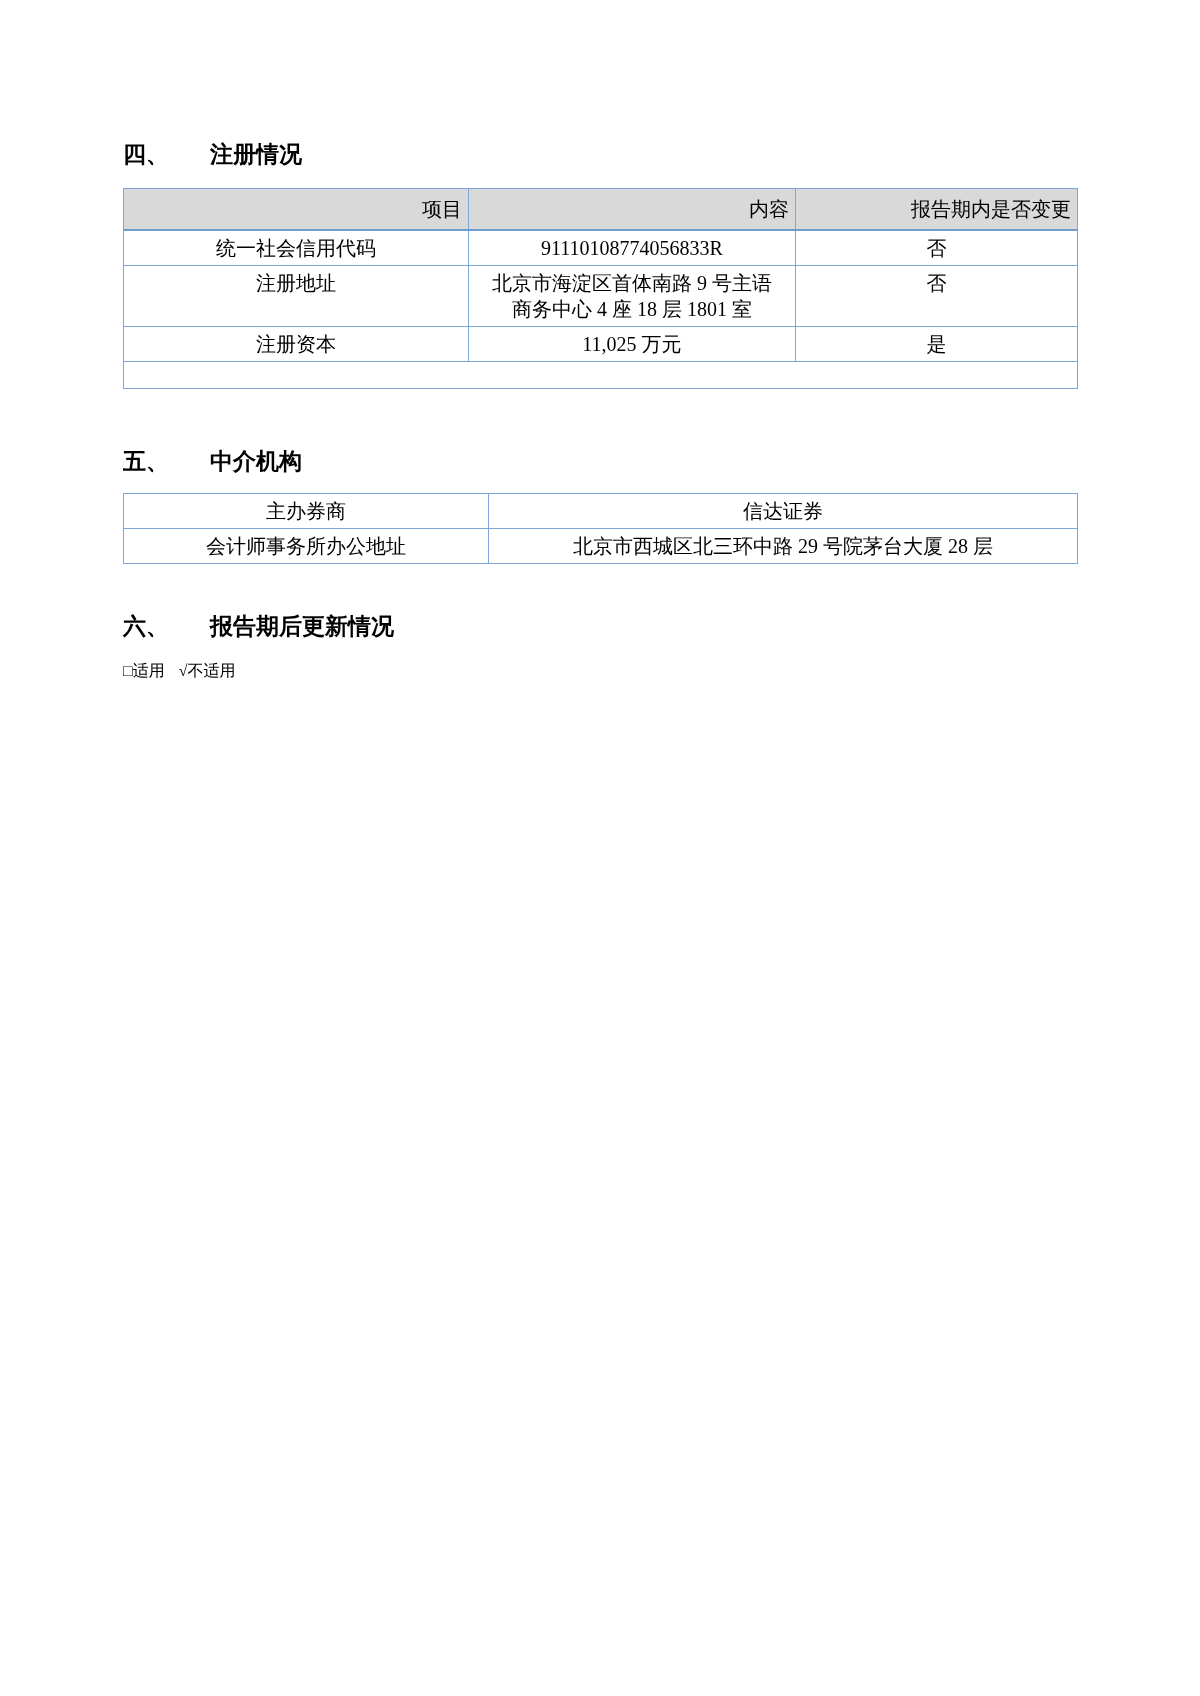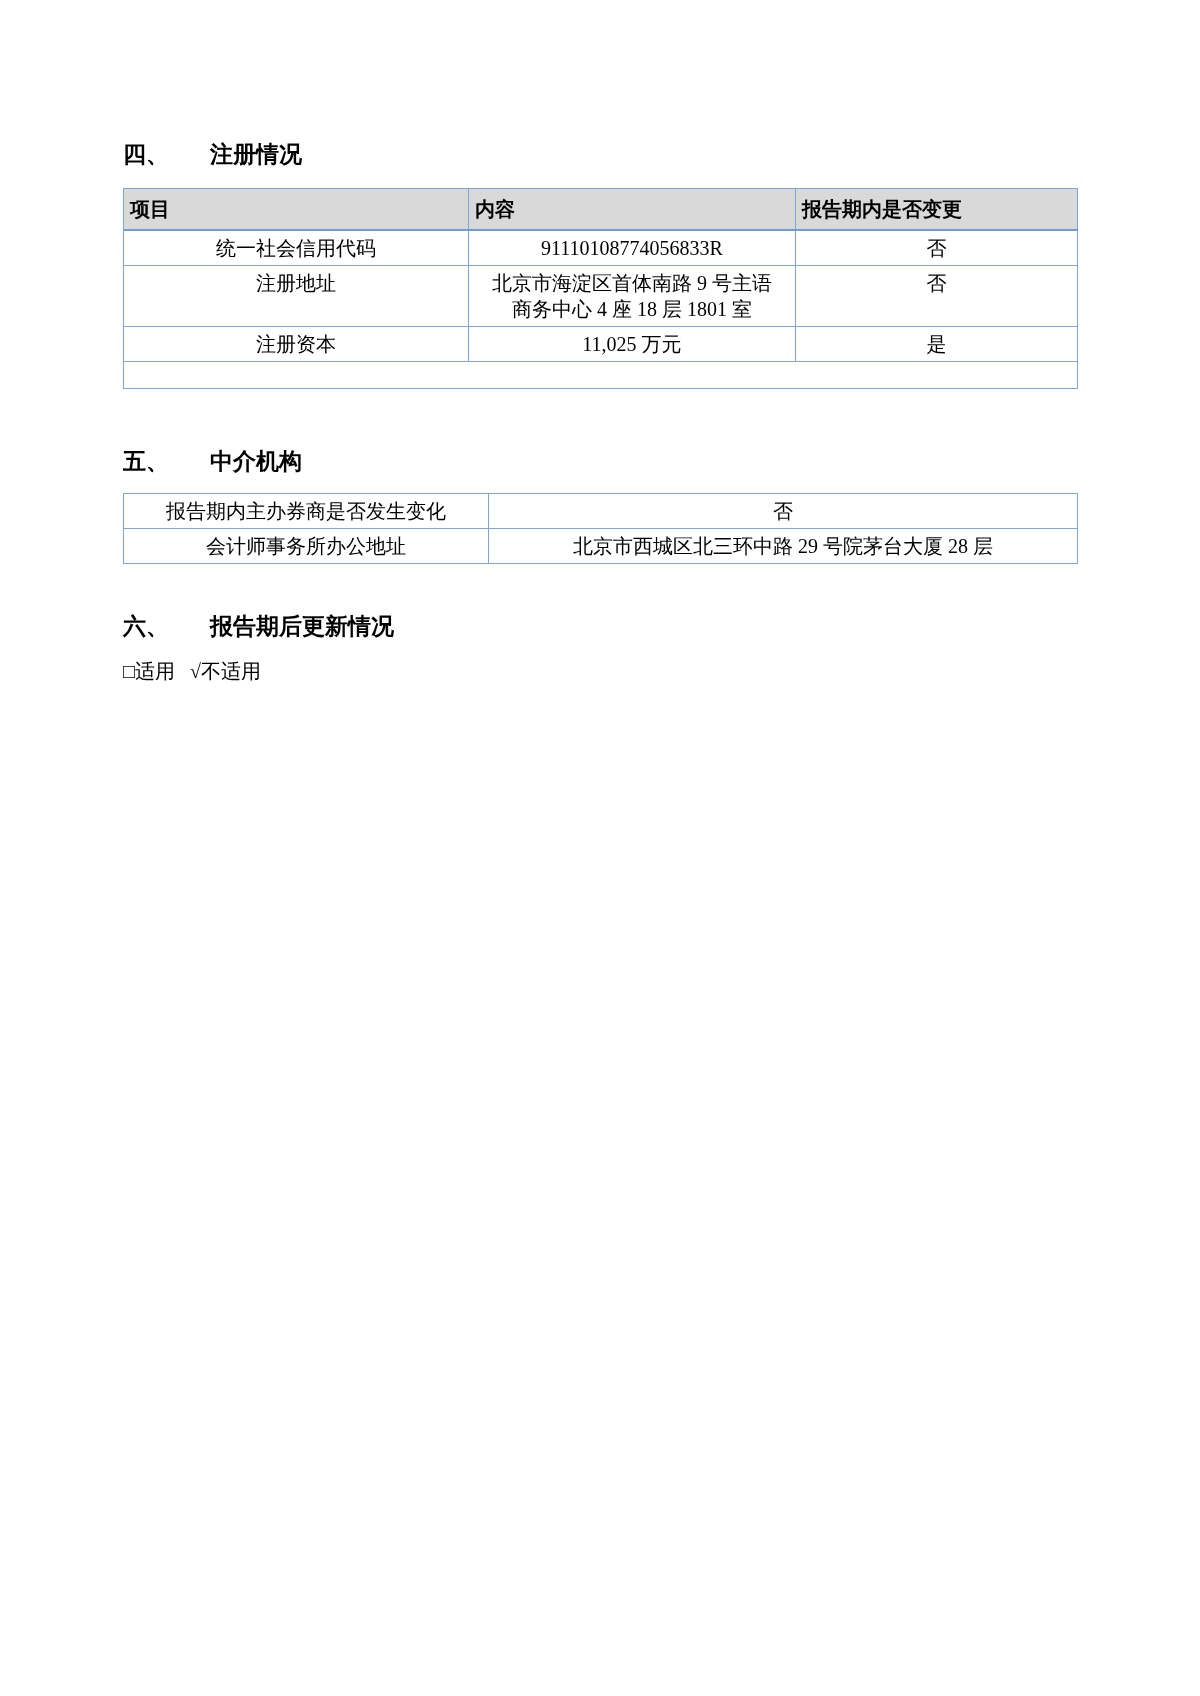--- a/index.html
+++ b/index.html
@@ -29,30 +29,30 @@
   .t2{margin-top:16px;}
   td,th{
     border:1px solid #7ca6d8;
     padding:4px 13px;
     font-weight:normal;text-align:center;
     vertical-align:top;
     overflow:hidden;
   }
   .t1 thead th{
     background:#d9d9d9;
-    text-align:left;font-weight:bold;
+    text-align:right;font-weight:normal;
     padding:7px 6px;
     border-bottom:2px solid #6f9dcf;
   }
   .c1{width:345px;} .c2{width:327px;} .c3{width:282px;}
   .d1{width:365px;} .d2{width:589px;}
   .prewrap{white-space:pre-line;margin-top:12px;}
   .empty-cell{height:26px;padding:0 13px;}
   .check-line{
-    margin-top:16px;font-size:20px;line-height:26px;
+    margin-top:16px;font-size:16px;line-height:26px;
     font-family:"Liberation Serif", serif;
   }
   .check-line .seg{margin-right:10px;}
 </style>
 </head>
 <body>
 
 <div class="page">
   <div class="content">
 
@@ -102,22 +102,22 @@
       <span>中介机构</span>
     </div>
 
     <table class="t2">
       <colgroup>
           <col class="d1">
           <col class="d2">
         </colgroup>
       <tbody>
         <tr>
-          <td>报告期内主办券商是否发生变化</td>
-          <td>否</td>
+          <td>主办券商</td>
+          <td>信达证券</td>
         </tr>
         <tr>
           <td>会计师事务所办公地址</td>
           <td>北京市西城区北三环中路 29 号院茅台大厦 28 层</td>
         </tr>
       </tbody>
     </table>
 
     <div class="section-heading h6">
       <span class="num">六、</span>

